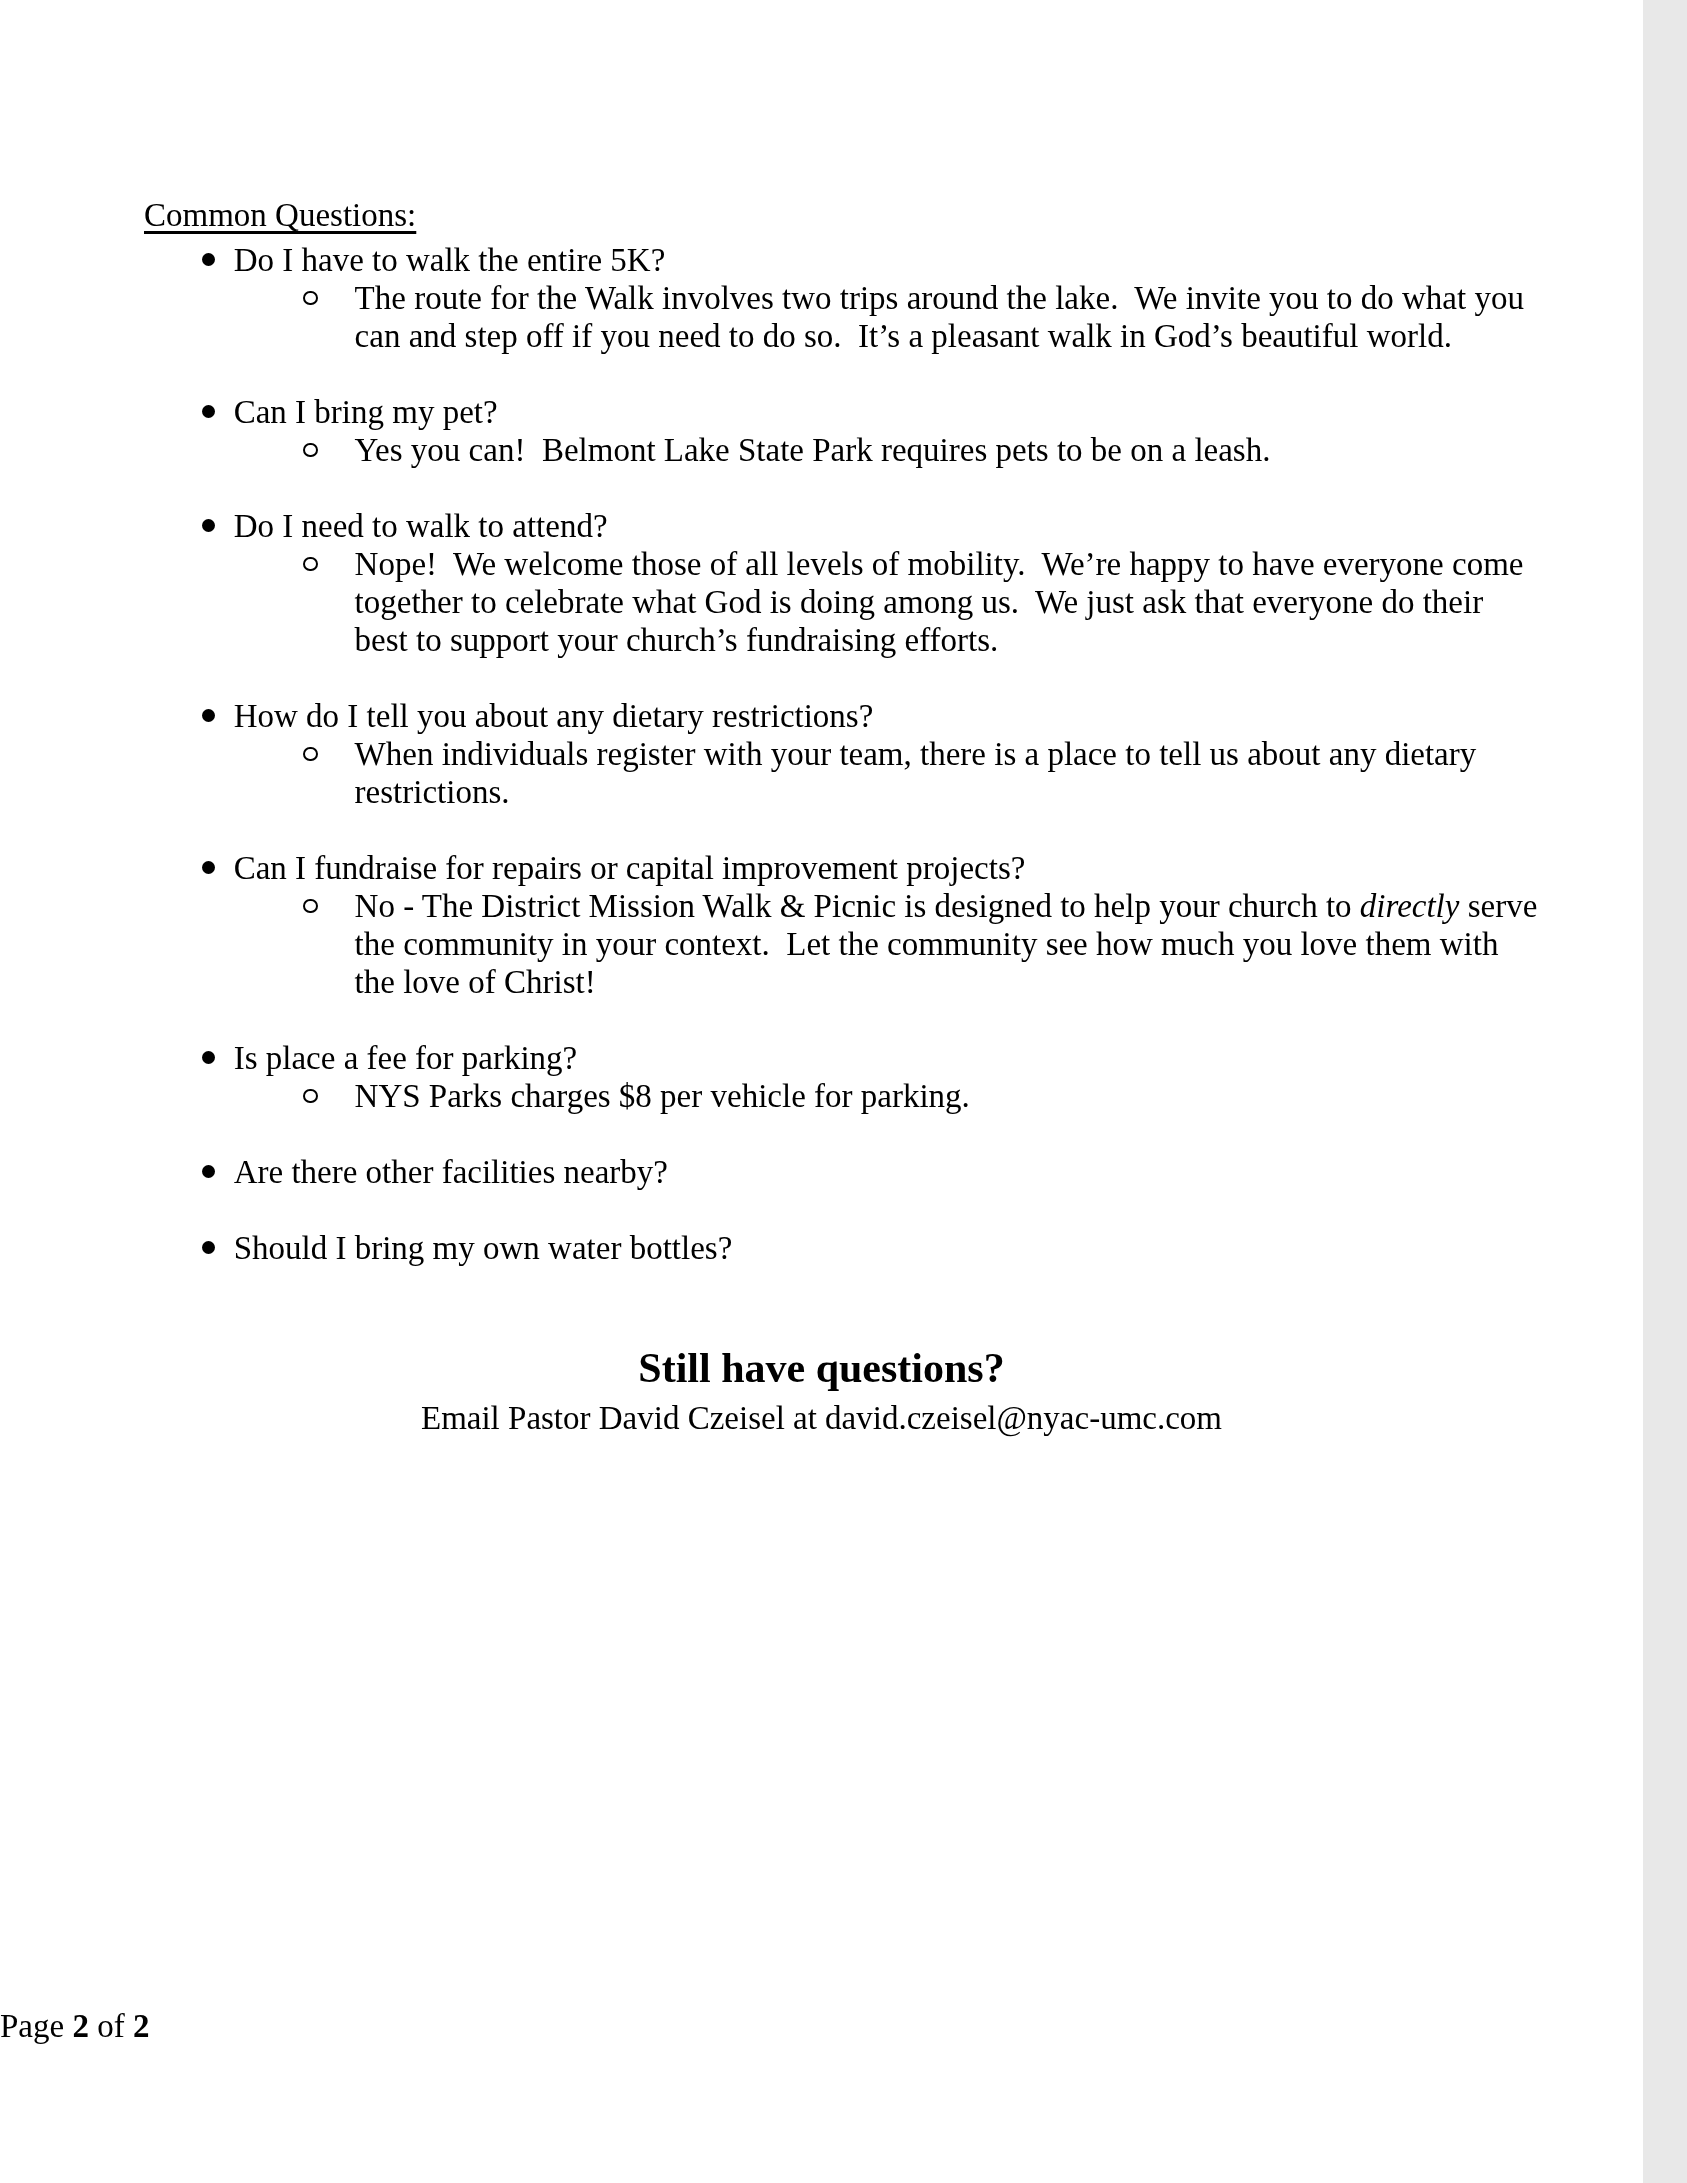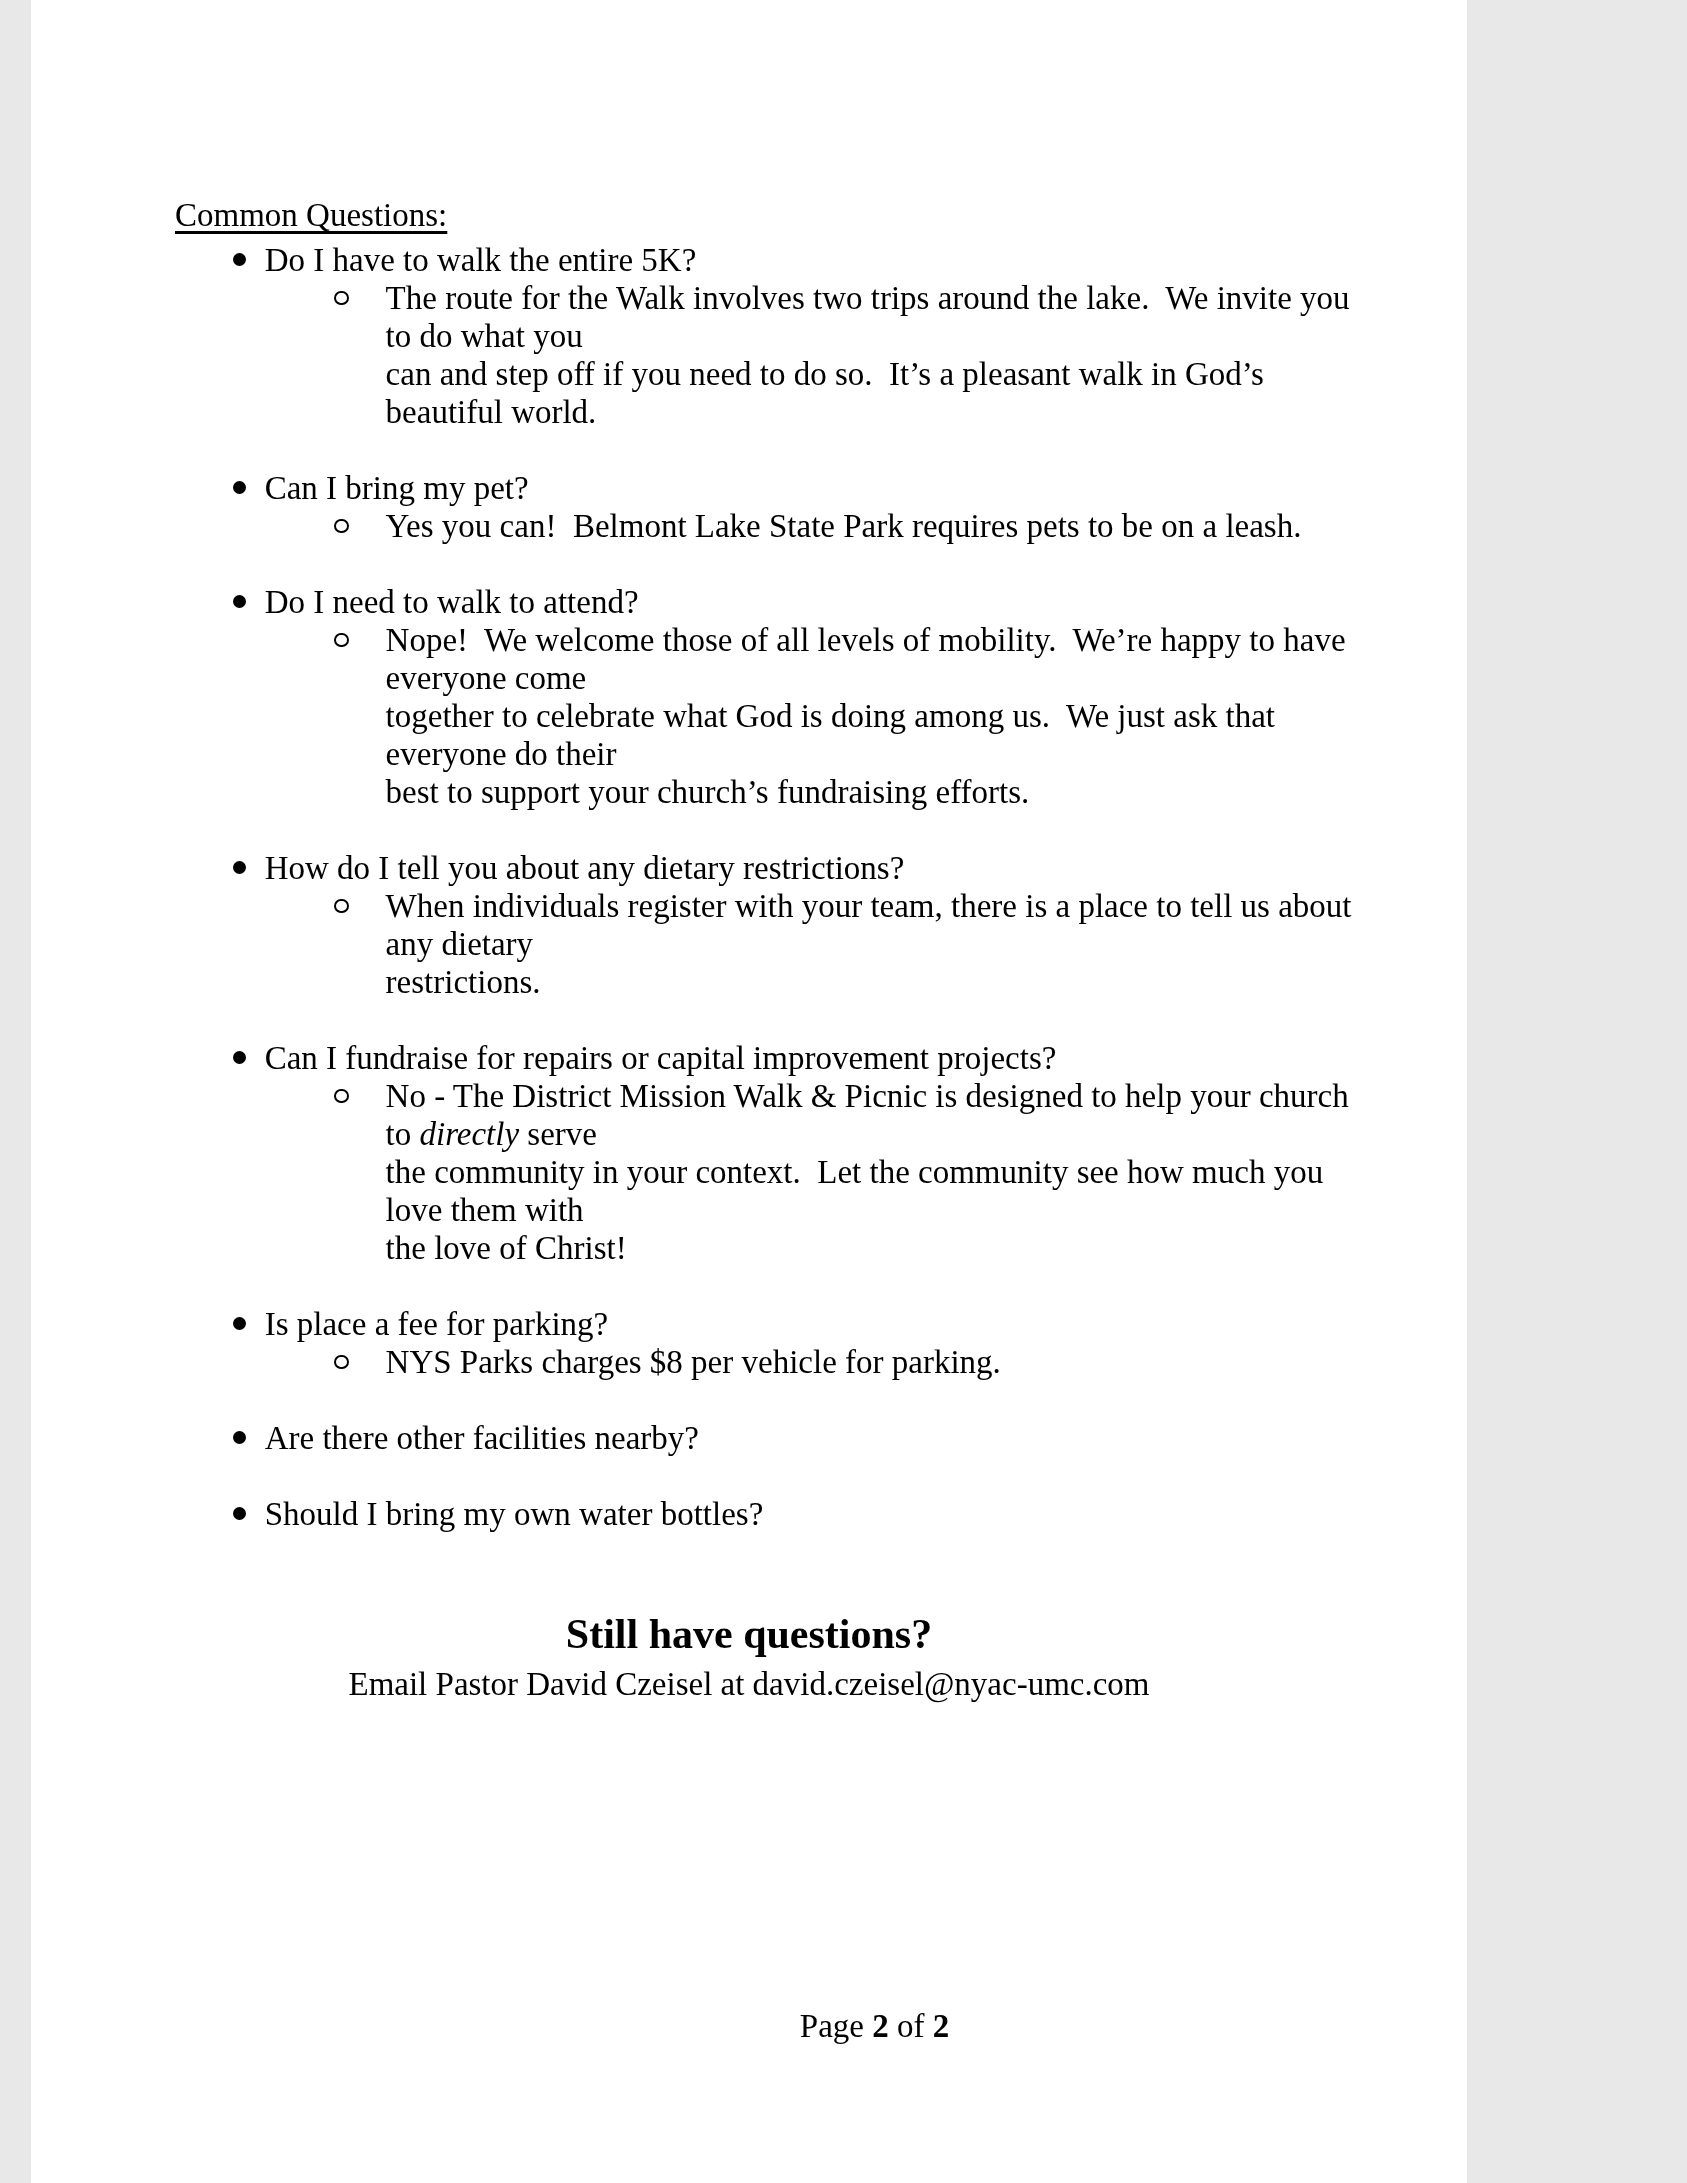--- a/index.html
+++ b/index.html
@@ -1,23 +1,23 @@
 <!DOCTYPE html>
 <html style="font-size:10.6px"><head>
 <meta charset="utf-8">
 <style>
   html,body{margin:0;padding:0;background:#e8e8e8;}
   .page{
     position:relative;
-    width:1436px;height:2183px;
+    width:1643px;height:2183px;
     background:#ffffff;
     box-sizing:border-box;
     padding:196px 93px 0 144px;
     font-family:"Liberation Serif",serif;
-    font-size:33px;line-height:38px;color:#000;margin-left:31px;
+    font-size:33px;line-height:38px;color:#000;
   }
   .heading{
     display:inline-block;
     text-decoration:underline;
     text-decoration-thickness:2.6px;
     text-underline-offset:4.6px;
   }
   .qa-list{margin-top:6.6px;}
   .qa + .qa{margin-top:38px;}
   .q-row{display:flex;align-items:flex-start;}
@@ -34,21 +34,21 @@
   }
   .a-text{white-space:pre-wrap;flex:1;}
   .a-text em{font-style:italic;}
   .closing{
     margin-top:75px;margin-left:-144px;margin-right:-93px;
     text-align:center;
   }
   .closing-heading{font-weight:bold;font-size:42px;line-height:53px;}
   .closing-line{margin-top:4px;}
   .page-footer{
-    position:absolute;top:2007px;left:0;width:1687px;text-align:center;
+    position:absolute;top:2007px;left:0;width:1687px;
   }
   .bold{font-weight:bold;}
 </style>
 </head>
 <body>
 
 <div class="page">
 
   <div>
     <span class="heading">Common Questions:</span>

